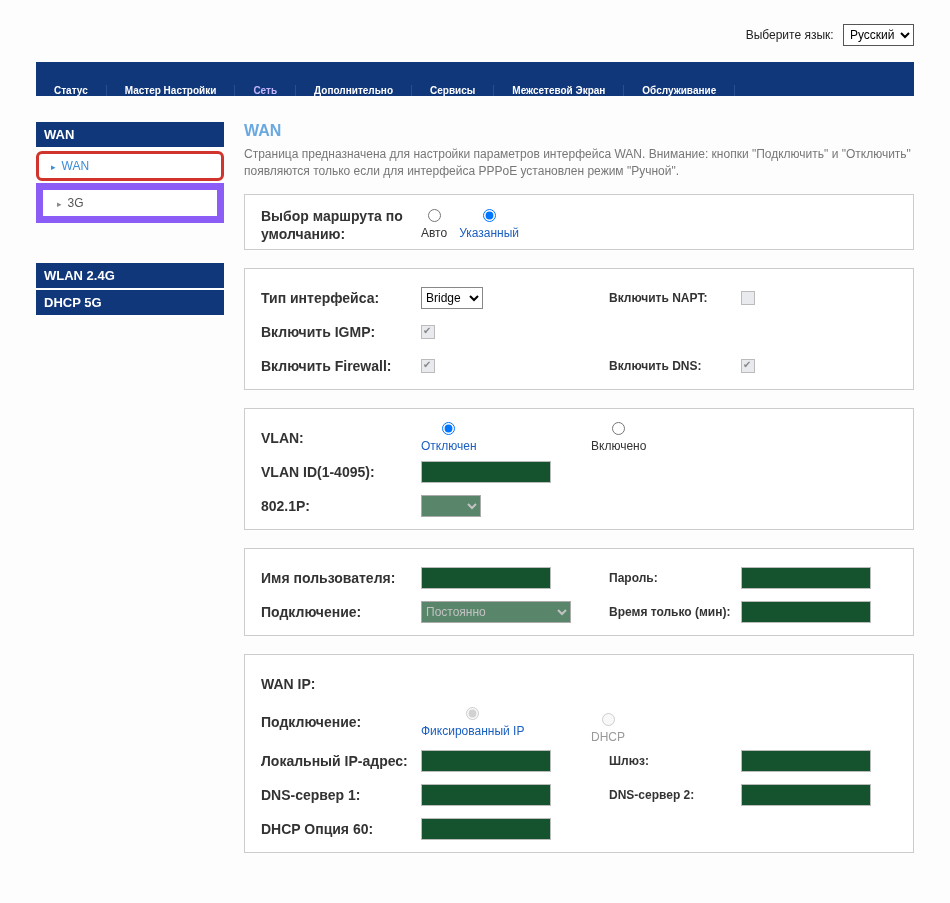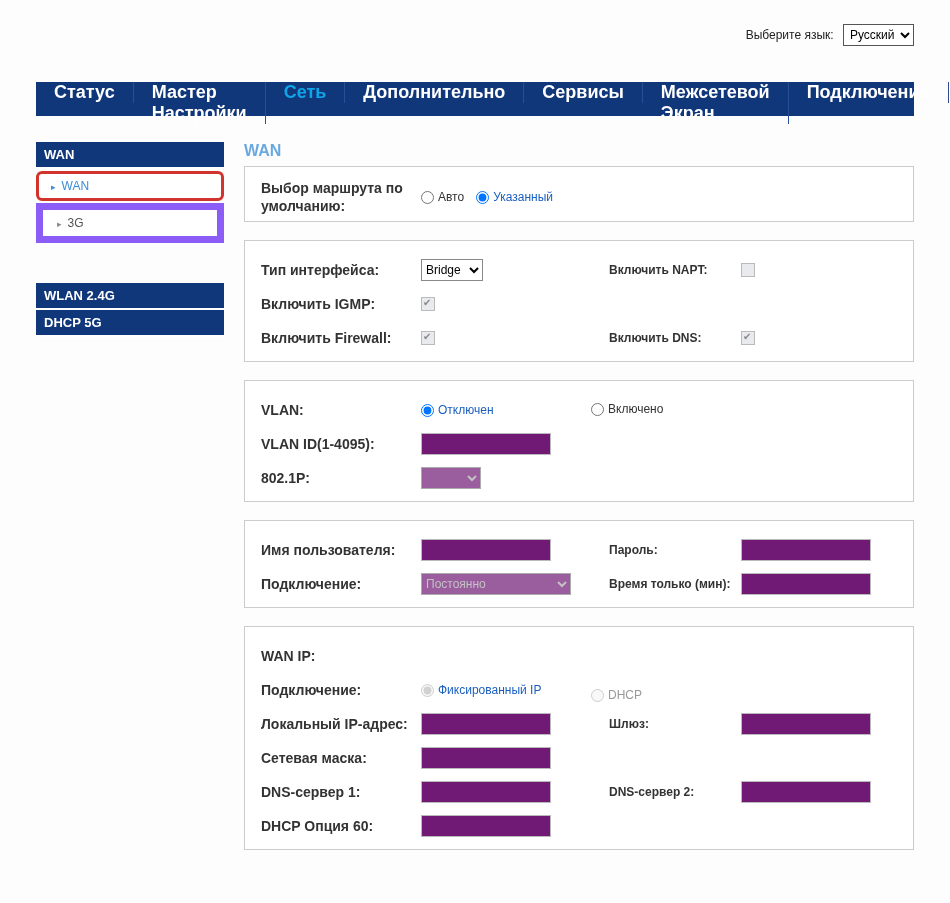--- a/index.html
+++ b/index.html
@@ -9,50 +9,50 @@
     font-size: 12px;
     background: #fdfdfd;
     color: #333;
     width: 950px;
   }
   .page {
     padding: 24px 36px 36px 36px;
   }
   .lang-bar {
     text-align: right;
-    margin-bottom: 36px;
+    margin-bottom: 16px;
     font-size: 12px;
     color: #222;
   }
   .lang-bar select {
     font-size: 12px;
     margin-left: 6px;
     border: 1px solid #555;
     padding: 1px 2px;
   }
 
   
   .topnav {
     background: #11377b;
     display: flex;
     height: 34px;
-    align-items: flex-start;
+    align-items: flex-end;
     color: #fff;
-    font-size: 18px;
+    font-size: 10px;
     font-weight: bold;
   }
   .topnav .tab {
     padding: 0 18px;
     display: flex;
     align-items: center;
     border-right: 1px solid #2a4e93;
     cursor: pointer;
   }
   .topnav .tab:first-child { border-left: none; }
-  .topnav .tab.active { color: #0ea5e9; }
+  .topnav .tab.active { color: #c4b5fd; }
 
   
   .content {
     display: flex;
     margin-top: 26px;
     gap: 20px;
   }
   .sidebar {
     width: 188px;
     flex: none;
@@ -147,35 +147,36 @@
   }
   input[type="text"], input[type="password"], select.wide {
     width: 130px;
     height: 22px;
     border: 1px solid #bbb;
     background: #f6f7fa;
     font-size: 12px;
     padding: 0 4px;
   }
   input[disabled], select[disabled] {
-    background: #701a75;
+    background: #14532d;
     color: #aaa;
   }
   select {
     height: 22px;
     border: 1px solid #888;
     font-size: 12px;
     background: #fff;
   }
   .radio-lbl, .rad {
     display: inline-flex;
     align-items: center;
     gap: 4px;
     font-size: 12px;
     color: #333;
+    flex-direction: column;
   }
   input[type="radio"], input[type="checkbox"] { margin: 0; }
   input[type="radio"]:checked + span { color: #1b5fc1; }
   .chk-disabled {
     width: 14px; height: 14px;
     background: #e9eaee;
     border: 1px solid #bbb;
     display: inline-block;
     position: relative;
   }
@@ -202,36 +203,37 @@
     </select>
   </div>
 
   <div class="topnav">
     <div class="tab">Статус</div>
     <div class="tab">Мастер Настройки</div>
     <div class="tab active">Сеть</div>
     <div class="tab">Дополнительно</div>
     <div class="tab">Сервисы</div>
     <div class="tab">Межсетевой Экран</div>
-    <div class="tab">Подключение</div>
+    <div class="tab">Обслуживание</div>
   </div>
 
   <div class="content">
 
     <div class="sidebar">
       <div class="sb-block">WAN</div>
       <div class="sb-sub active"><span>WAN</span></div>
       <div class="sb-sub"><span>3G</span></div>
       <div class="sb-gap"></div>
       <div class="sb-block">WLAN 2.4G</div>
       <div class="sb-block">DHCP 5G</div>
     </div>
 
     <div class="main">
       <h2>WAN</h2>
+      <div class="desc">Страница предназначена для настройки параметров интерфейса WAN. Внимание: кнопки "Подключить" и "Отключить" появляются только если для интерфейса PPPoE установлен режим "Ручной".</div>
 
       <div class="panel">
         <div class="row">
           <div class="label" style="line-height:1.3;">Выбор маршрута по умолчанию:</div>
           <div class="field" style="width:auto;">
             <label class="radio-lbl">
               <input type="radio" name="route" style="">
                 <span>Авто</span>
             </label>
             <label class="radio-lbl">
@@ -349,26 +351,20 @@
           <div class="label">Локальный IP-адрес:</div>
           <div class="field">
               <input type="text" disabled="" value="" style="">
             </div>
           <div class="label2">Шлюз:</div>
           <div class="field2">
               <input type="text" disabled="" value="" style="">
             </div>
         </div>
         <div class="row">
-          <div class="label">Сетевая маска:</div>
-          <div class="field">
-              <input type="text" disabled="" value="" style="">
-            </div>
-        </div>
-        <div class="row">
           <div class="label">DNS-сервер 1:</div>
           <div class="field">
               <input type="text" disabled="" value="" style="">
             </div>
           <div class="label2">DNS-сервер 2:</div>
           <div class="field2">
               <input type="text" disabled="" value="" style="">
             </div>
         </div>
         <div class="row">

